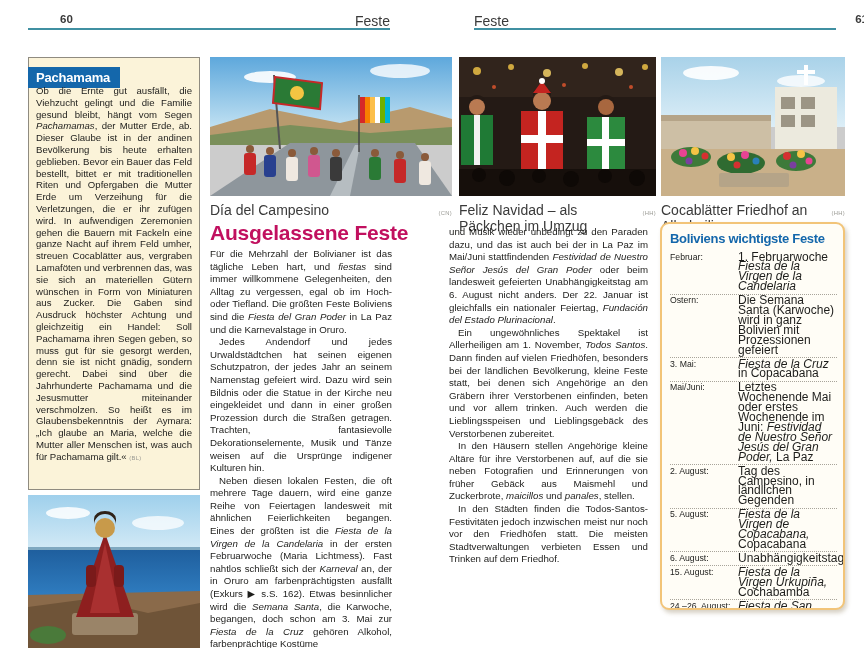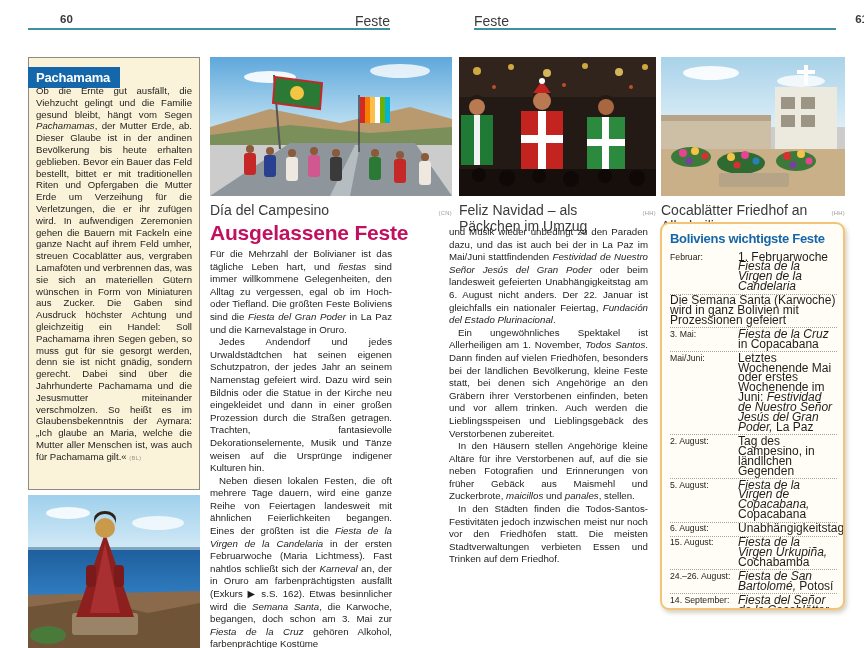--- a/index.html
+++ b/index.html
@@ -258,20 +258,21 @@
   </div>
 
 <div class="abs festbox">
   <div class="festbox-title">Boliviens wichtigste Feste</div>
   <div>
       <div class="trow">
         <div class="tdate">Februar:</div>
         <div class="tdesc"><span>1. Februarwoche </span><span class="it">Fiesta de la Virgen de la Candelaria</span></div>
       </div>
       <div class="trow">
+        <div class="tdate">Ostern:</div>
         <div class="tdesc"><span>Die Semana Santa (Karwoche) wird in ganz Bolivien mit Prozessionen gefeiert</span></div>
       </div>
       <div class="trow">
         <div class="tdate">3. Mai:</div>
         <div class="tdesc"><span class="it">Fiesta de la Cruz</span><span> in Copacabana</span></div>
       </div>
       <div class="trow">
         <div class="tdate">Mai/Juni:</div>
         <div class="tdesc"><span>Letztes Wochenende Mai oder erstes Wochenende im Juni: </span><span class="it">Festividad de Nuestro Señor Jesús del Gran Poder,</span><span> La Paz</span></div>
       </div>

